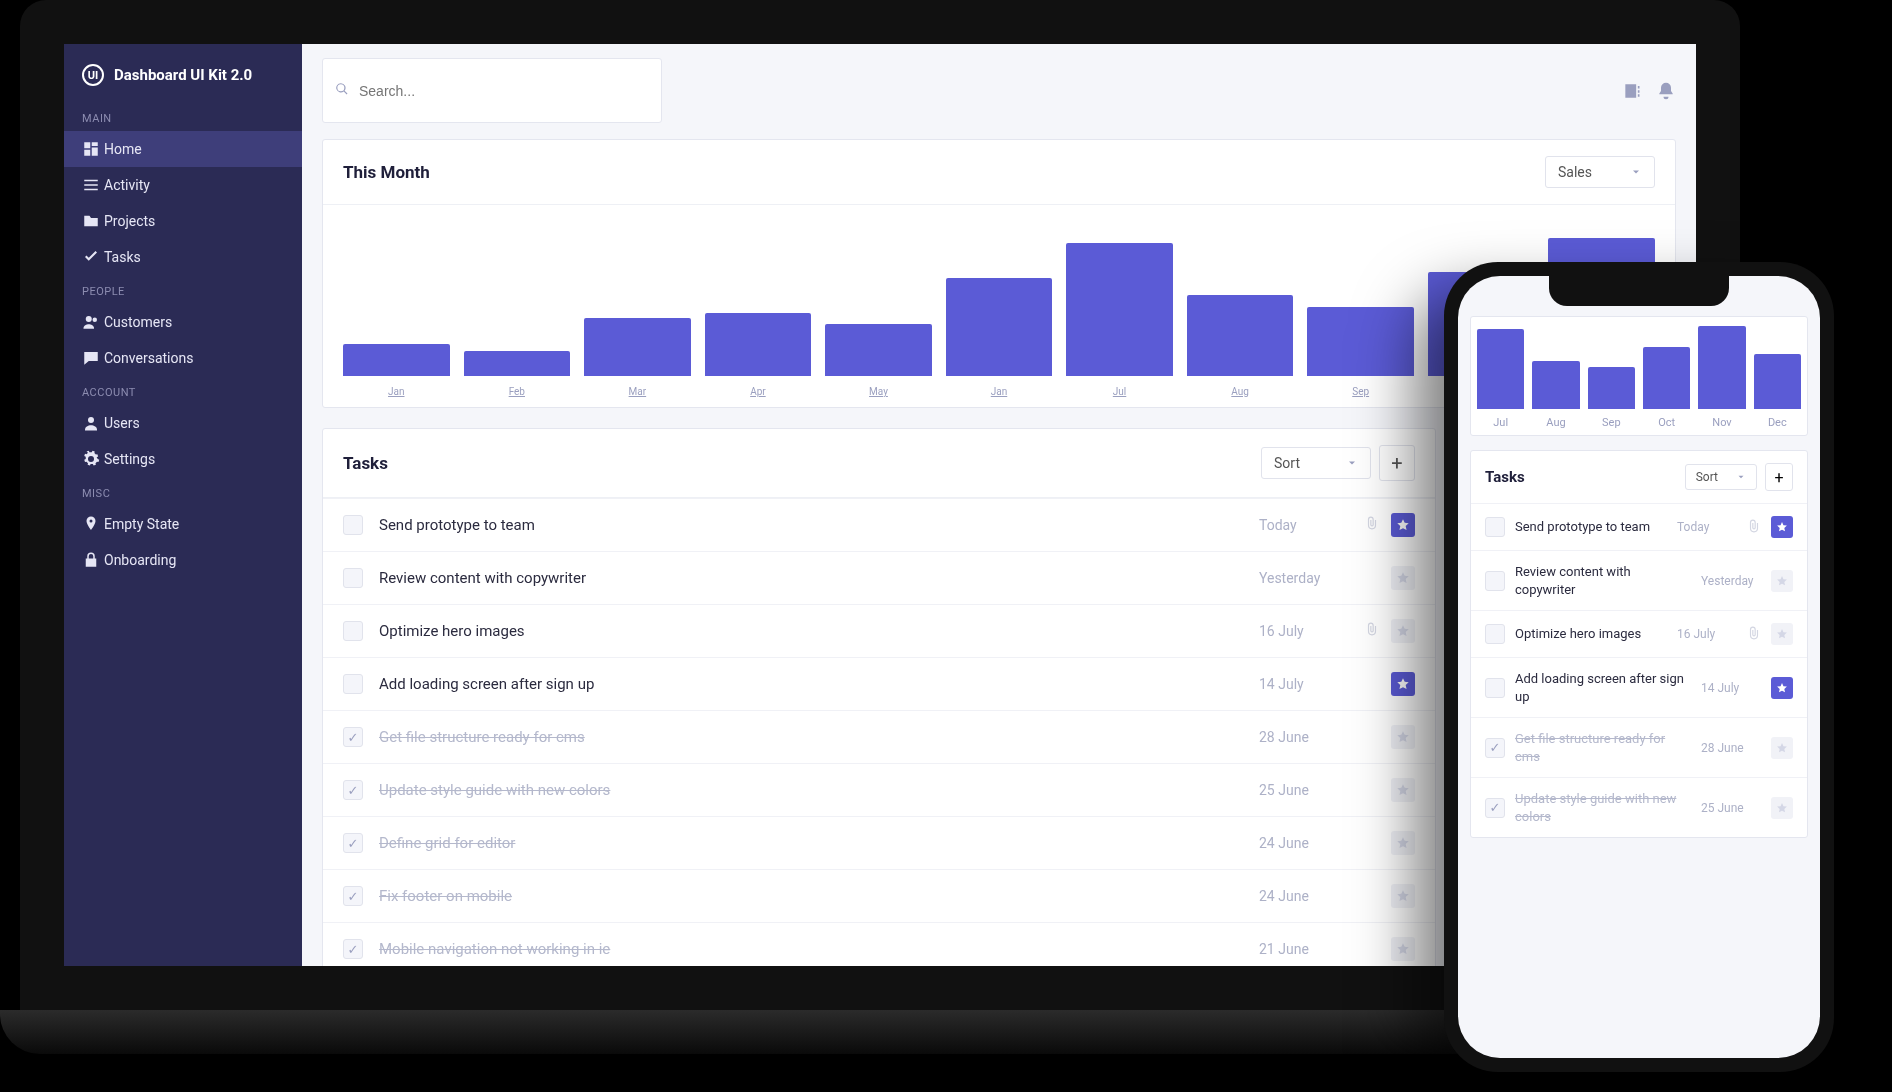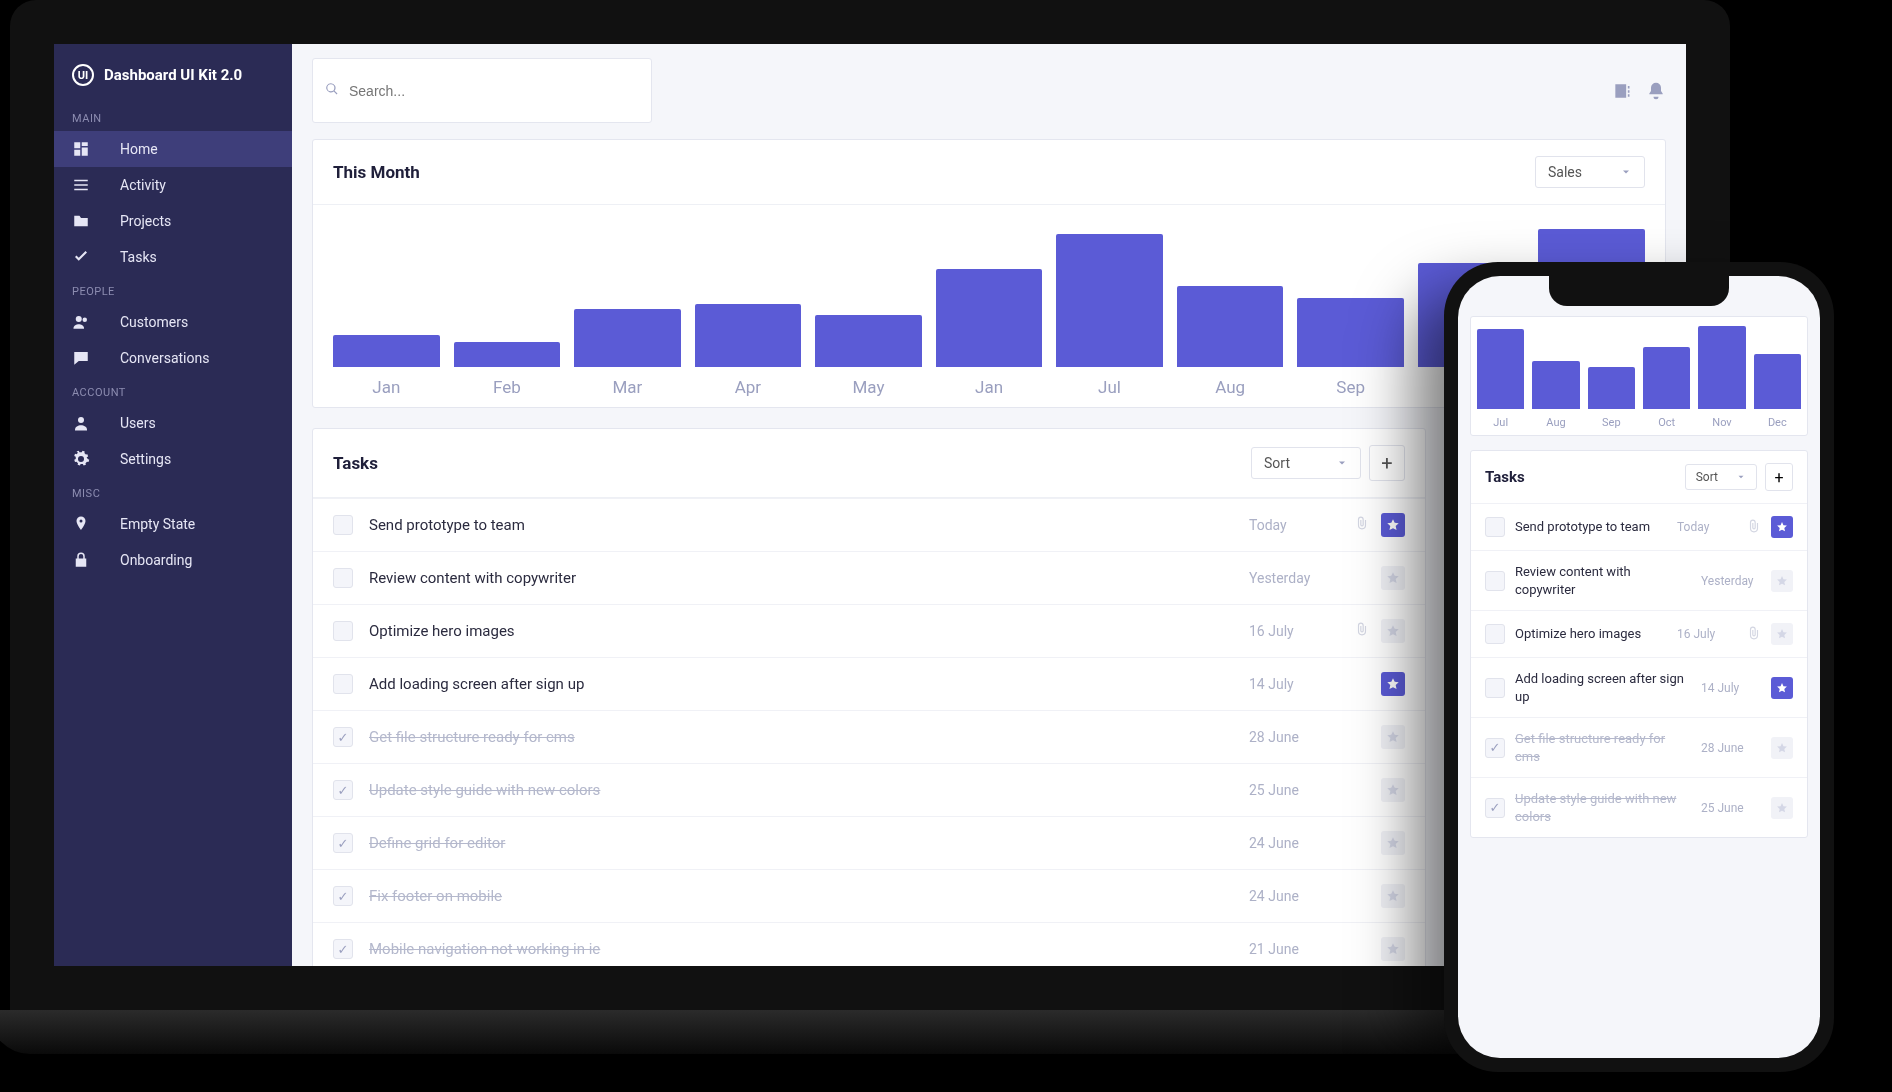--- a/index.html
+++ b/index.html
@@ -7,21 +7,21 @@
     font-family: -apple-system, BlinkMacSystemFont, "Segoe UI", Roboto, Helvetica, Arial, sans-serif;
     background: #000;
     width: 1892px;
     height: 1092px;
     position: relative;
     overflow: hidden;
   }
   
   .laptop {
     position: absolute;
-    left: 10px;
+    left: 20px;
     top: 0;
     width: 1720px;
   }
   .laptop-screen {
     background: #f5f6fa;
     border: 44px solid #111;
     border-radius: 26px 26px 0 0;
     height: 1010px;
     width: 100%;
     position: relative;
@@ -53,21 +53,21 @@
   .brand { display: flex; align-items: center; gap: 10px; padding: 6px 18px 16px; }
   .brand-logo {
     width: 22px; height: 22px; border: 2px solid #fff; border-radius: 50%;
     display: flex; align-items: center; justify-content: center; font-size: 11px; font-weight: 700;
   }
   .brand-title { font-weight: 700; font-size: 15px; }
   .section-label {
     font-size: 11px; letter-spacing: .5px; color: #8c8cb0; padding: 10px 18px 6px;
   }
   .nav-item {
-    display: flex; align-items: center; gap: 30px;
+    display: flex; align-items: center; gap: 4px;
     padding: 9px 18px; font-size: 14px; cursor: pointer;
     color: #e6e6f5;
   }
   .nav-item.active { background: #3e3e7a; }
   .nav-icon { width: 18px; height: 18px; display: inline-flex; align-items: center; justify-content: center; }
   .nav-icon svg { width: 18px; height: 18px; fill: #e6e6f5; }
 
   
   .main { flex: 1; padding: 14px 20px; overflow: hidden; }
   .topbar { display: flex; align-items: center; gap: 14px; margin-bottom: 16px; }
@@ -100,21 +100,21 @@
     display: inline-flex; align-items: center; justify-content: center; cursor: pointer;
     font-size: 20px; color: #555; background: #fff;
   }
   .header-actions { display: flex; gap: 8px; align-items: center; }
 
   
   .chart-body { padding: 22px 20px 10px; }
   .bars { display: flex; align-items: flex-end; gap: 14px; height: 170px; }
   .bar-col { flex: 1; display: flex; flex-direction: column; align-items: center; gap: 10px; }
   .bar { width: 100%; background: #5b5bd6; border-radius: 2px 2px 0 0; }
-  .bar-label { font-size: 17px; color: #9a9fbf; }
+  .bar-label { font-size: 10px; color: #9a9fbf; text-decoration: underline; }
 
   .row { display: flex; gap: 20px; margin-top: 20px; }
   .col-tasks { flex: 1; min-width: 0; }
   .col-projects { width: 220px; flex-shrink: 0; }
 
   
   .task-row {
     display: flex; align-items: center; gap: 16px; padding: 14px 20px; border-top: 1px solid #f0f1f6;
     font-size: 15px;
   }

